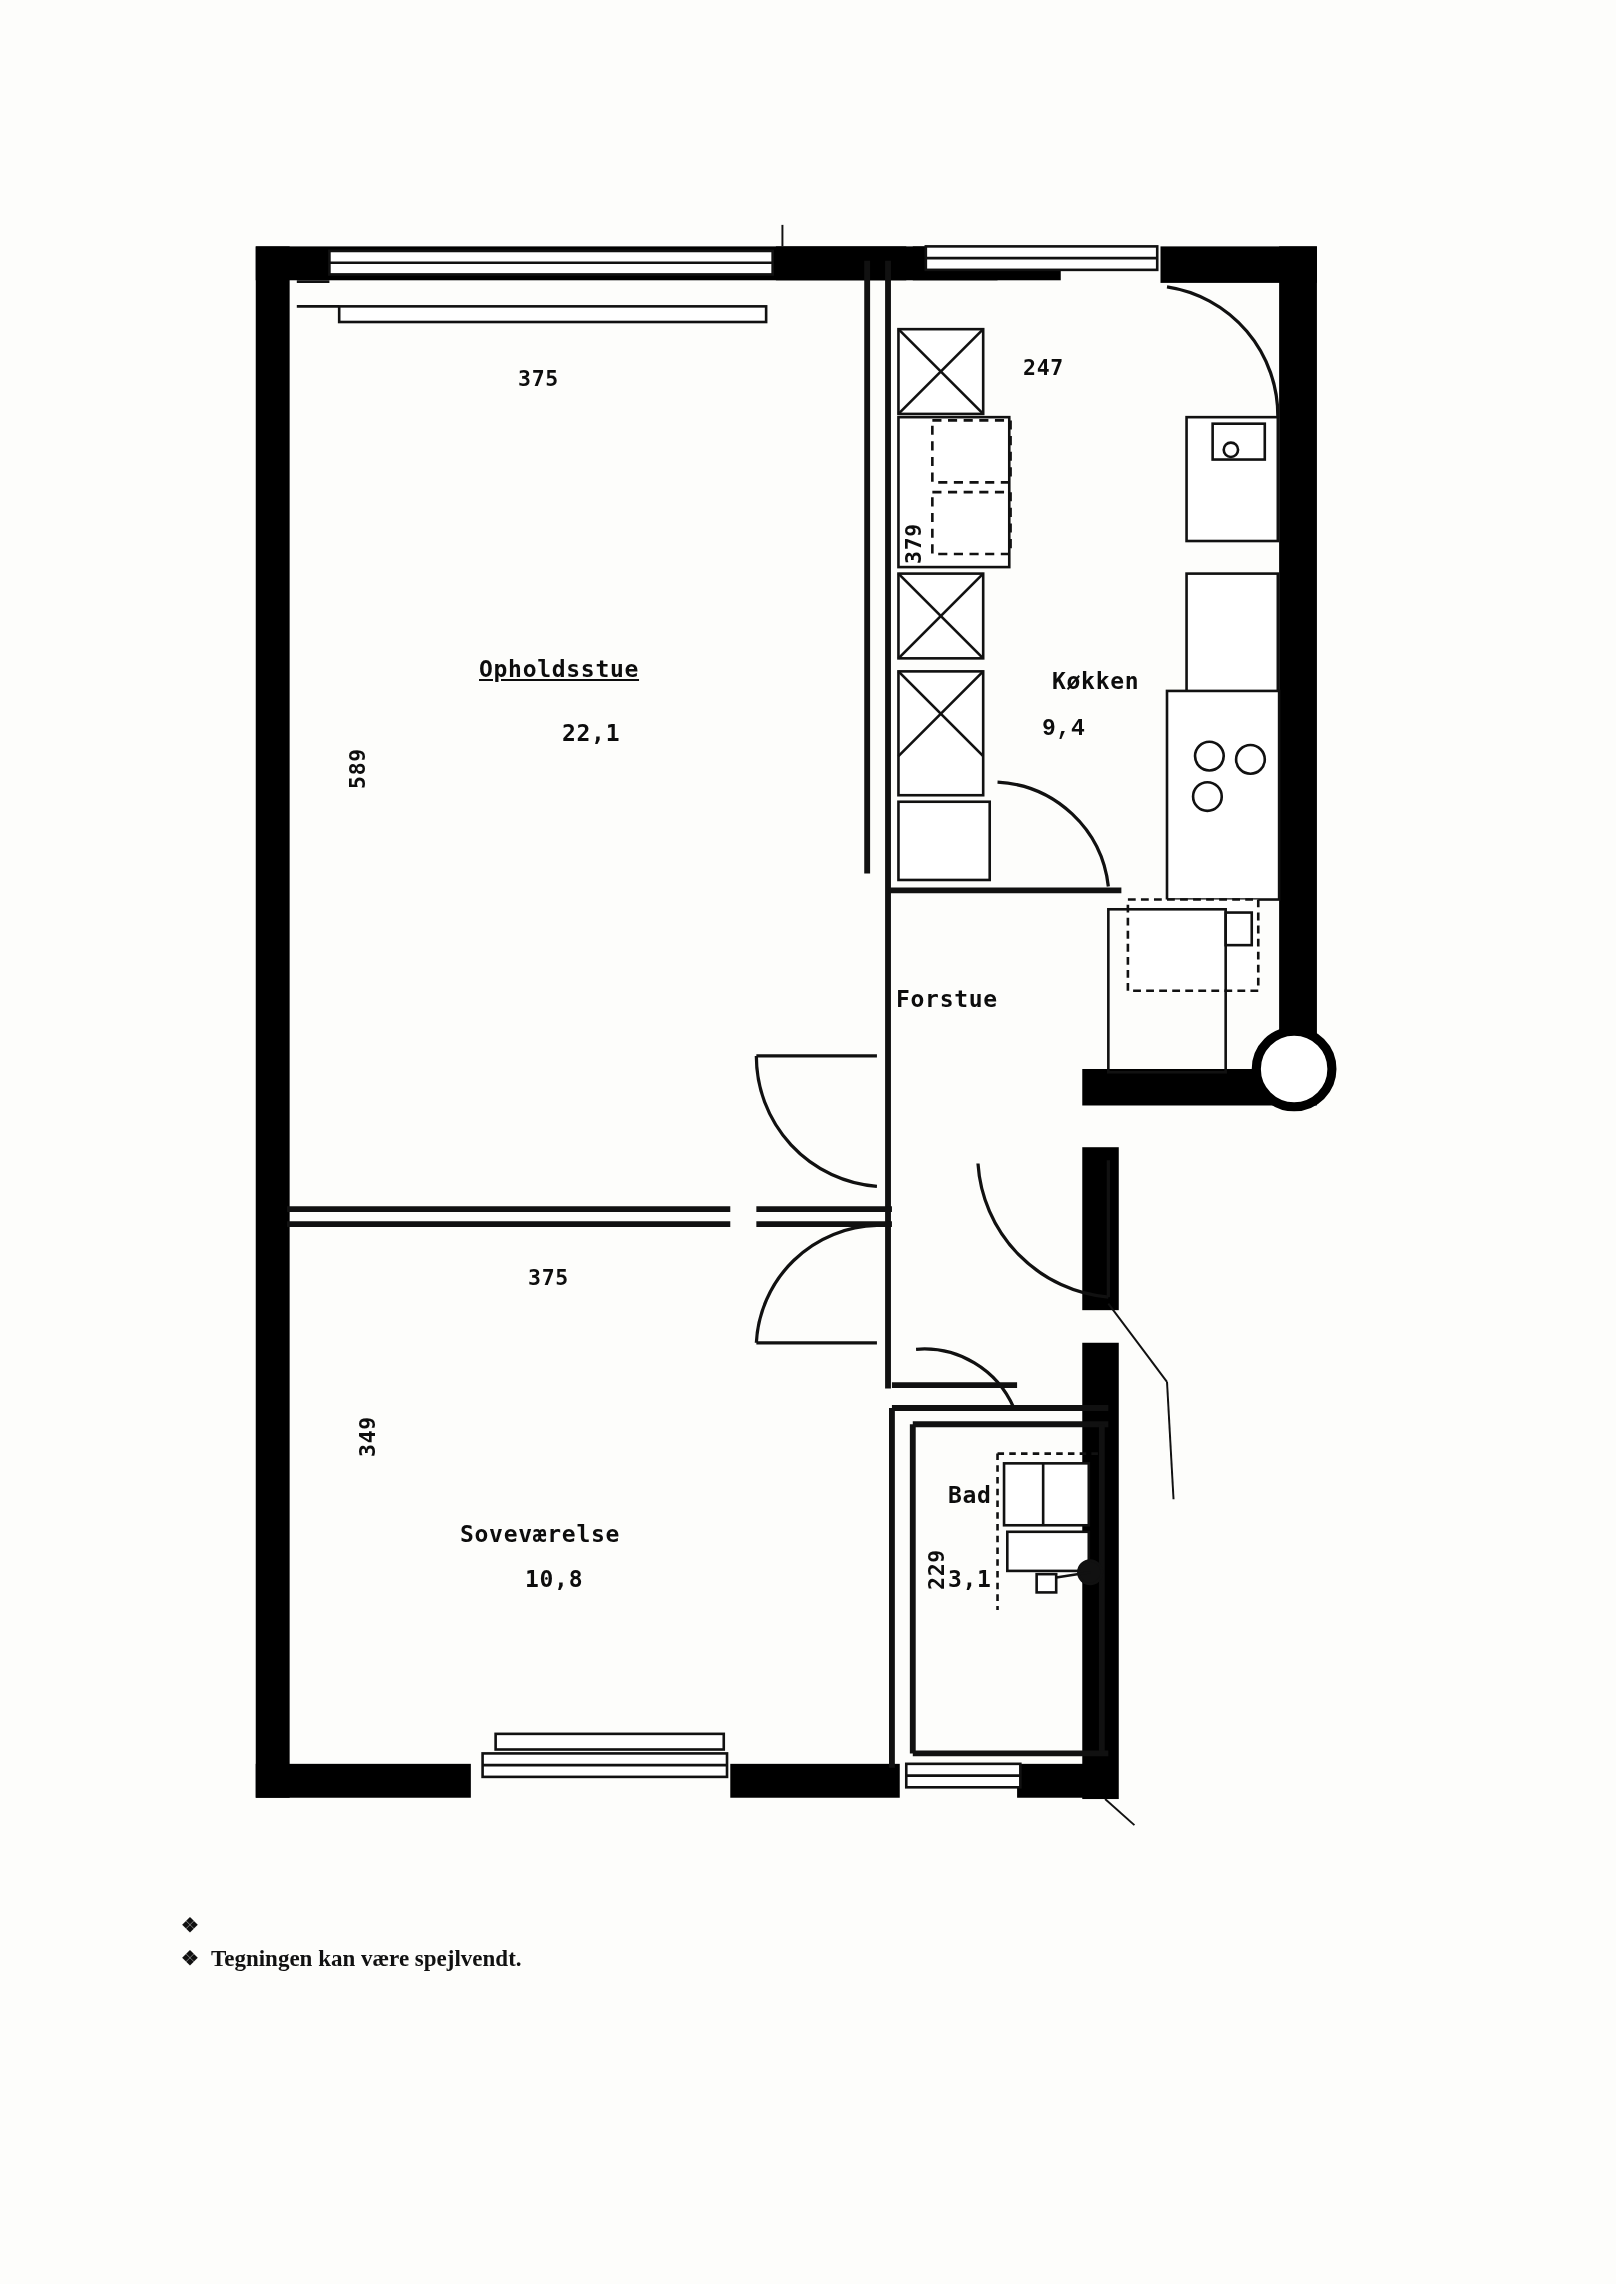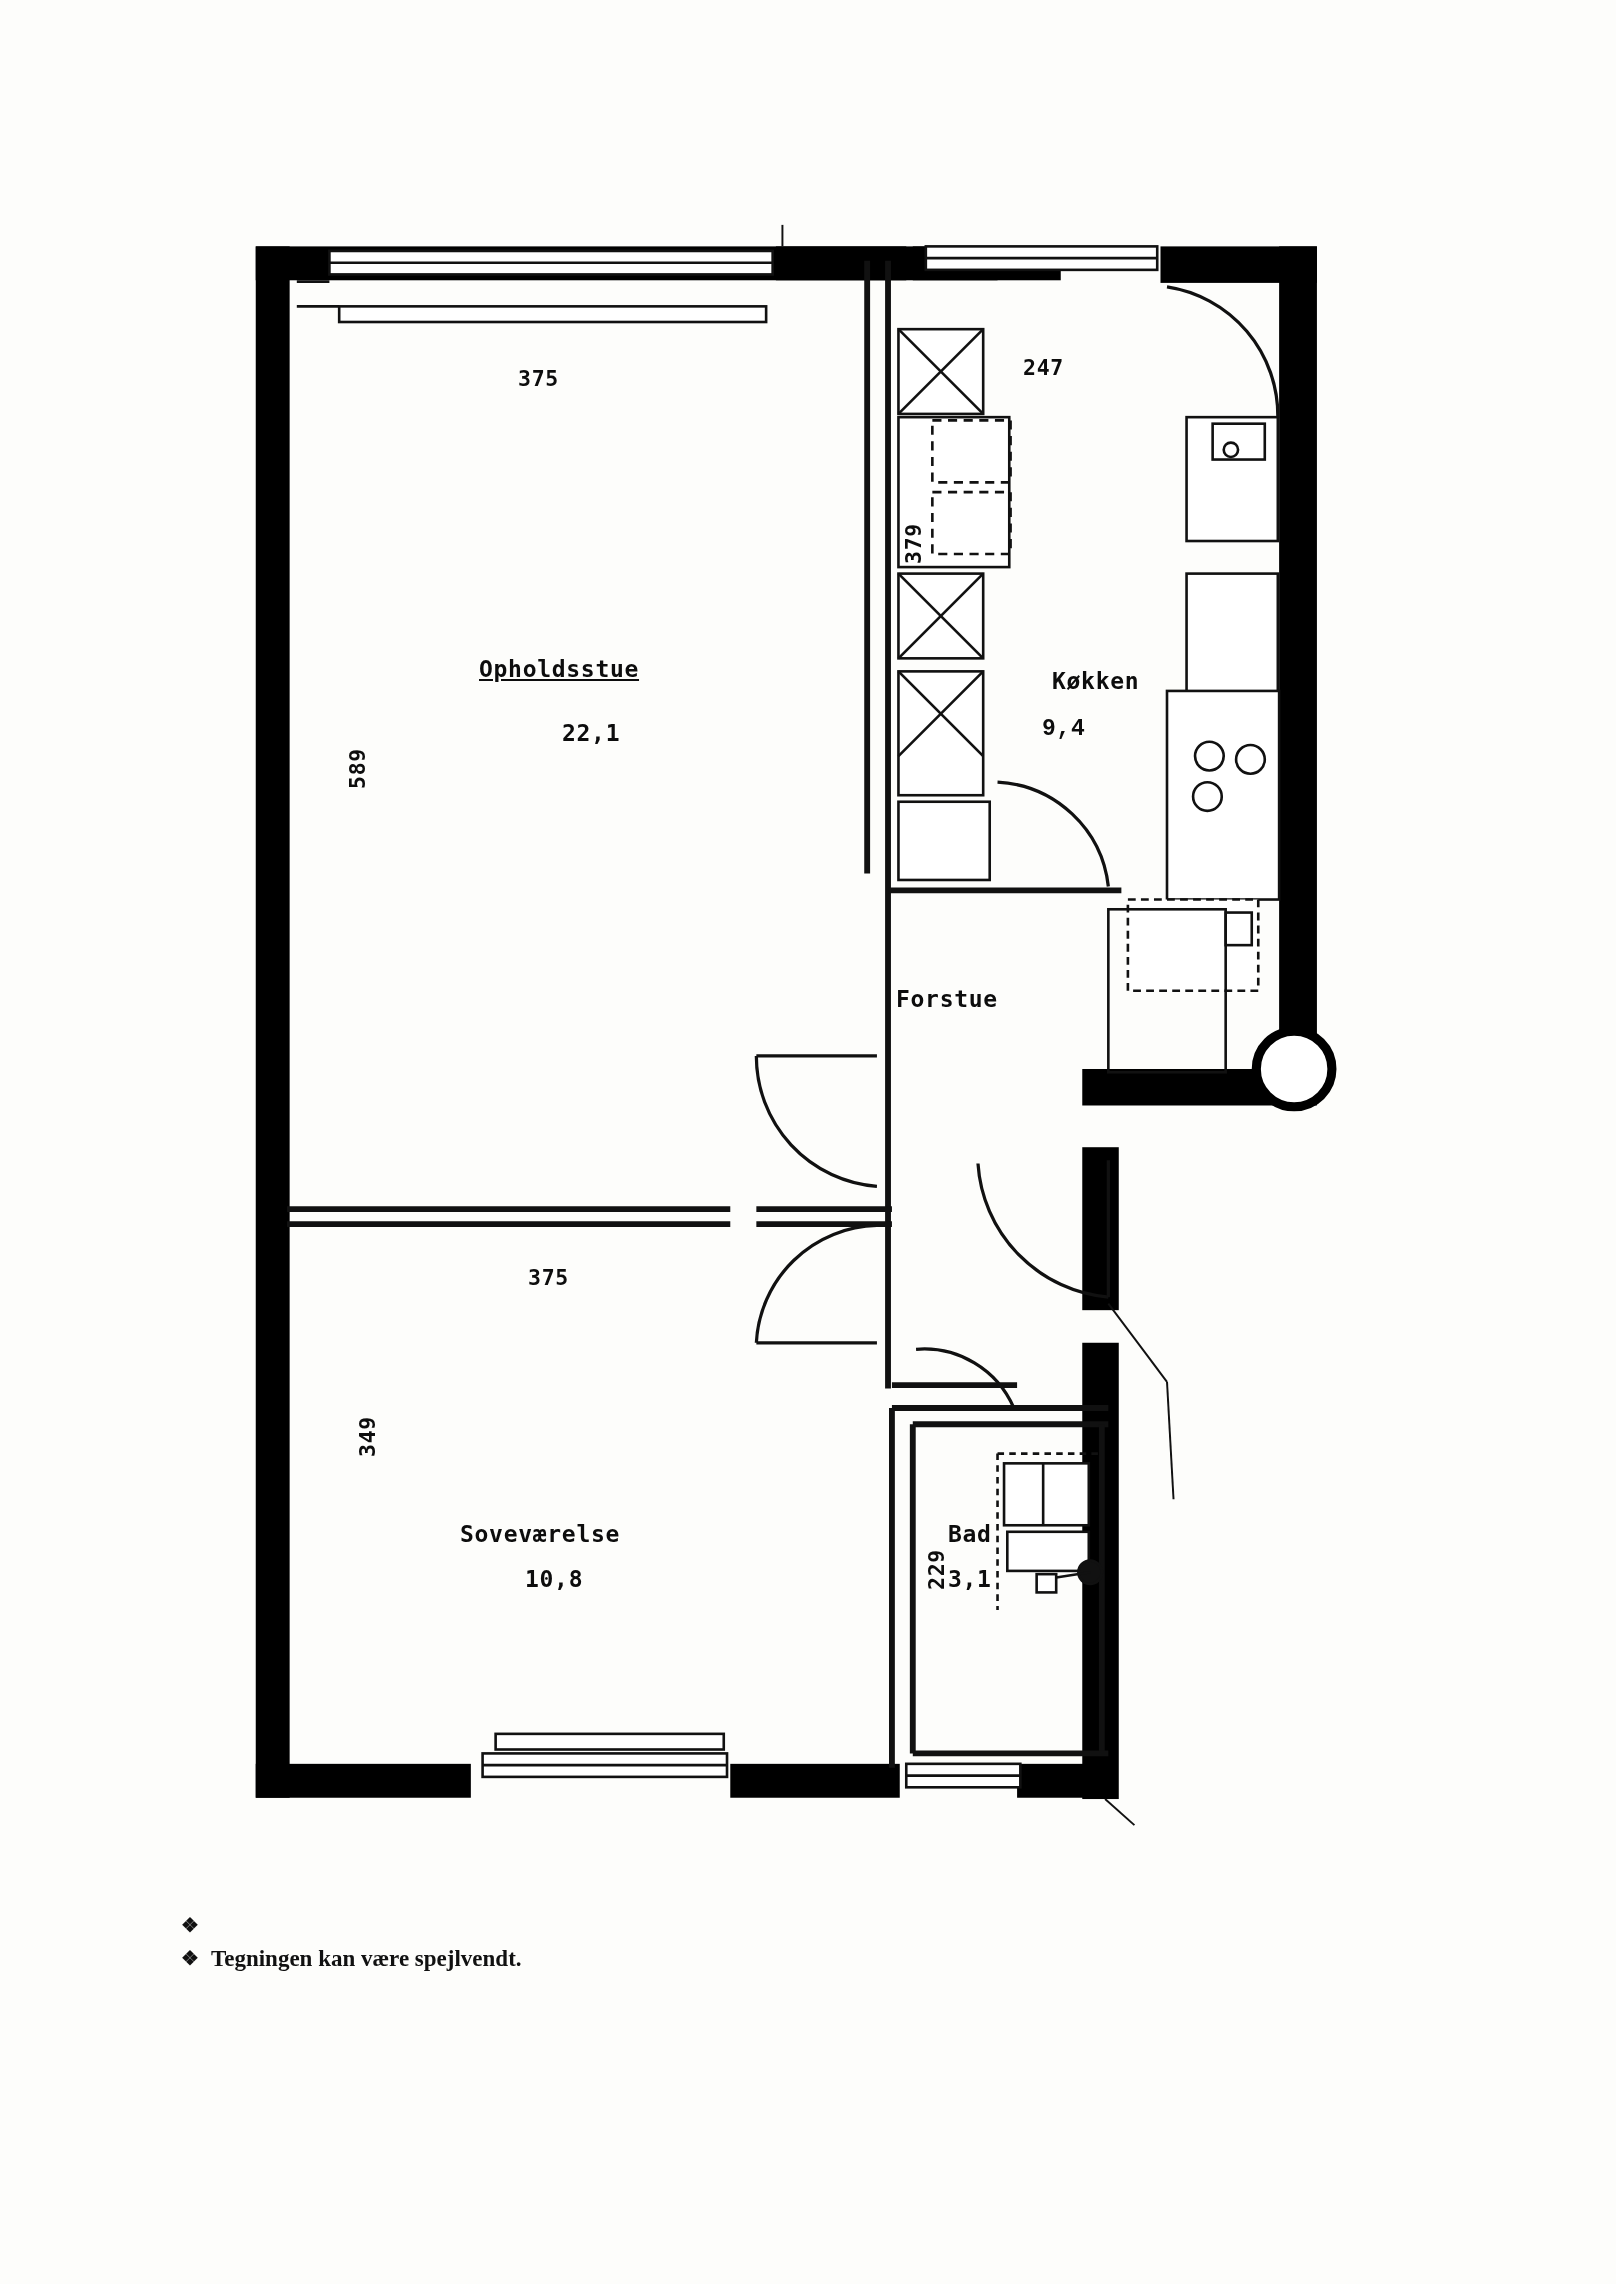--- a/index.html
+++ b/index.html
@@ -253,21 +253,21 @@
   <div class="lbl room-area" style="left:562px; top:720px;text-align:center;">22,1</div>
 
   <div class="lbl room-name" style="left:1020px; top:668px;margin-left:32px;">Køkken</div>
   <div class="lbl room-area" style="left:1042px; top:716px;font-family:Liberation Mono, monospace;">9,4</div>
 
   <div class="lbl room-name" style="left:896px; top:986px;">Forstue</div>
 
   <div class="lbl room-name" style="left:460px; top:1521px;">Soveværelse</div>
   <div class="lbl room-area" style="left:525px; top:1566px;">10,8</div>
 
-  <div class="lbl room-name" style="left:948px; top:1521px;text-align:right;">Bad</div>
+  <div class="lbl room-name" style="left:948px; top:1482px;text-align:right;">Bad</div>
   <div class="lbl room-area" style="left:948px; top:1566px;">3,1</div>
 
   <div class="lbl dim" style="left:518px; top:366px;">375</div>
 
   <div class="lbl dim" style="left:1023px; top:355px;">247</div>
 
   <div class="lbl dim rot90" style="left:345px; top:789px;">589</div>
 
   <div class="lbl dim rot90" style="left:901px; top:564px;">379</div>
 

